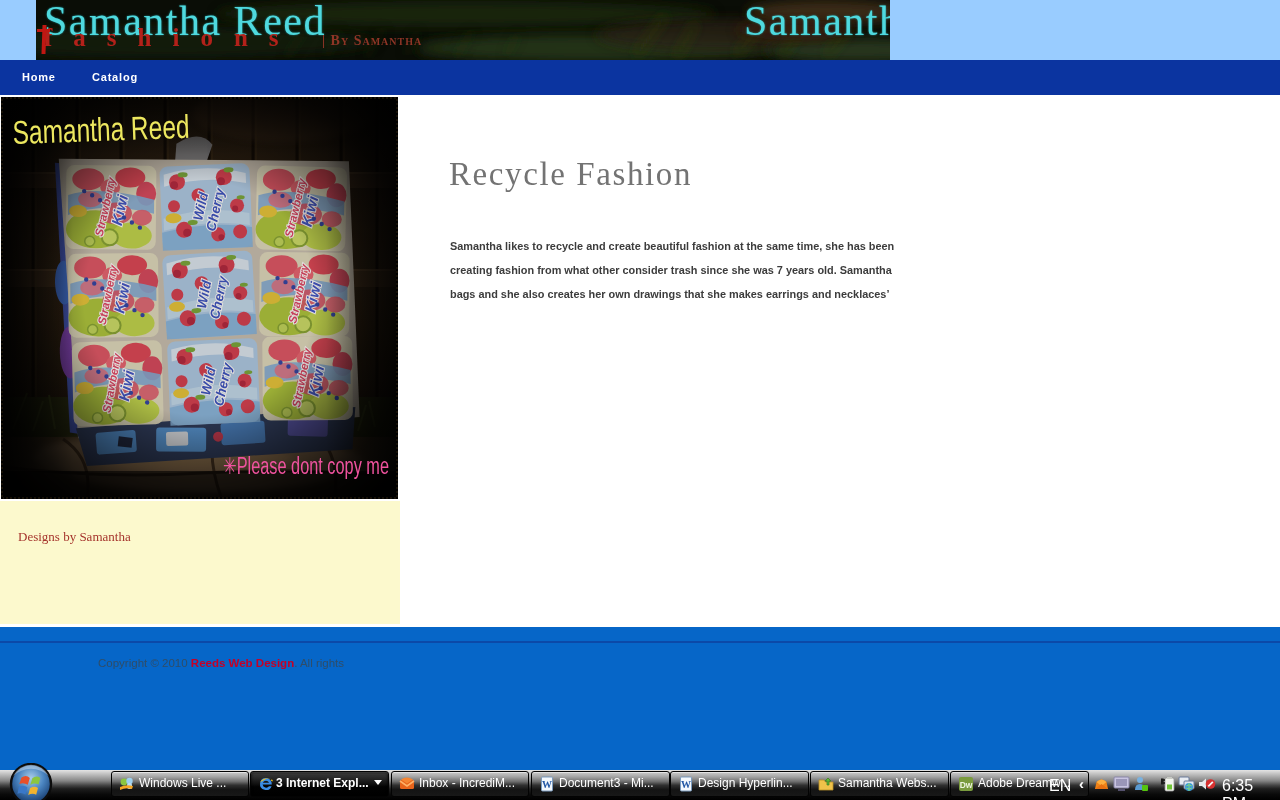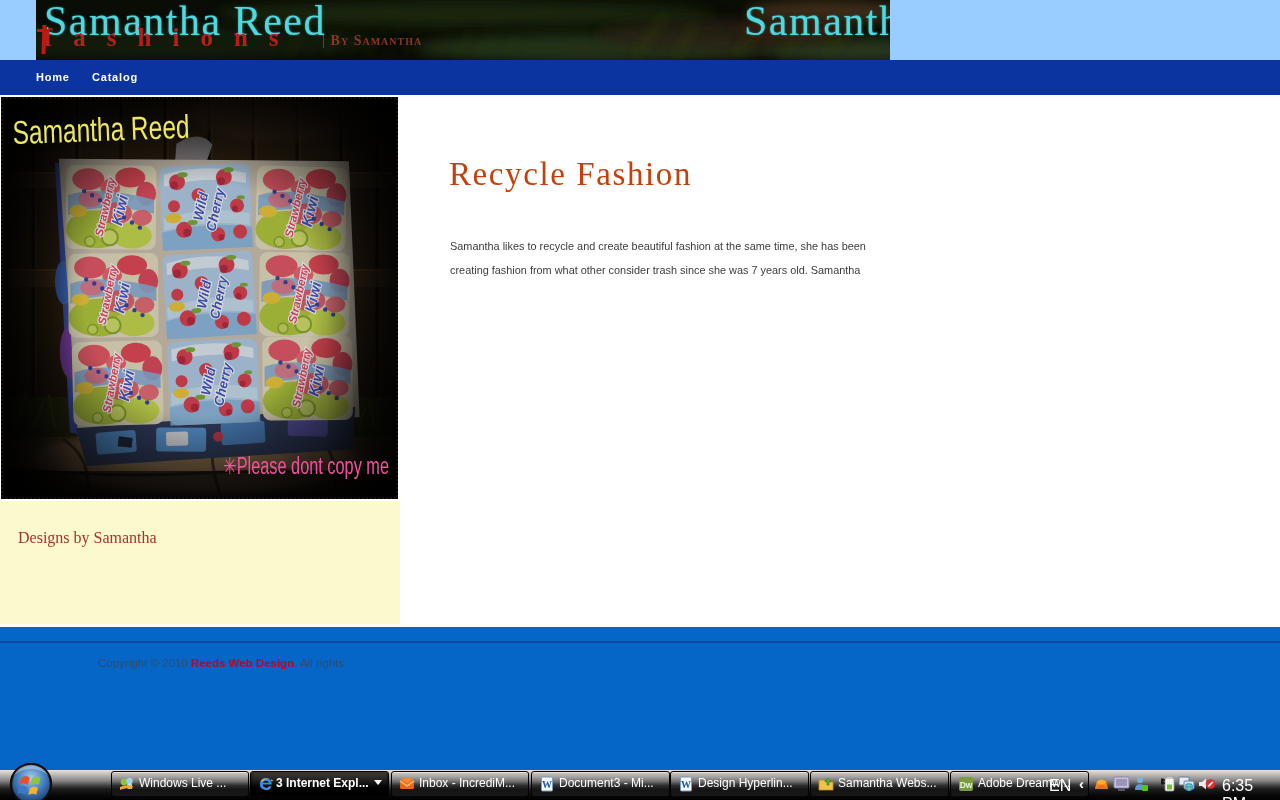--- a/index.html
+++ b/index.html
@@ -15,24 +15,24 @@
 #fash{position:absolute;left:8px;top:24px;font-family:"Liberation Serif",serif;font-weight:bold;font-size:25px;color:#b3211a;letter-spacing:21px;white-space:pre;}
 #bysam{position:absolute;left:286px;top:33px;font-family:Liberation Serif, serif;font-weight:bold;font-size:14px;color:#8e3526;font-variant:small-caps;letter-spacing:1px;}
 
 #nav{position:absolute;left:0;top:60px;width:1280px;height:35px;background:#0b34a0;}
 #nav span{position:absolute;top:11px;color:#fff;font-size:11px;font-weight:bold;letter-spacing:0.8px;}
 
 #photo{position:absolute;left:1px;top:97px;width:393px;height:398px;border:2px dotted #000;background:#171107;}
 #photo svg{position:absolute;left:0;top:0;}
 
 #ybox{position:absolute;left:0;top:501px;width:400px;height:123px;background:#fcf9cd;}
-#ybox .t{position:absolute;left:18px;top:28px;color:#a5342c;font-family:"Liberation Serif",serif;font-size:16px;}
-
-#heading{position:absolute;left:449px;top:156px;color:#c2410c;font-family:"Liberation Serif",serif;font-size:33px;letter-spacing:1.6px;}
-#para{position:absolute;left:450px;top:234px;color:#3c3c3c;font-size:10.9px;line-height:24px;}
+#ybox .t{position:absolute;left:18px;top:28px;color:#a5342c;font-family:"Liberation Serif",serif;font-size:13px;}
+
+#heading{position:absolute;left:449px;top:156px;color:#737373;font-family:"Liberation Serif",serif;font-size:33px;letter-spacing:1.6px;}
+#para{position:absolute;left:450px;top:234px;color:#3c3c3c;font-size:10.9px;line-height:24px;font-weight:bold;}
 #para div{white-space:pre;height:24px;}
 
 #footer{position:absolute;left:0;top:627px;width:1280px;height:141px;background:#0666c8;}
 #footer .line{position:absolute;left:0;top:14px;width:1280px;height:2px;background:#0b49a8;}
 #copy{position:absolute;left:98px;top:657px;font-size:11.5px;color:#2f4d68;text-align:right;}
 #copy b{color:#c40027;}
 
 #taskbar{position:absolute;left:0;top:768px;width:1280px;height:32px;background:linear-gradient(#0566c8 0%,#0566c8 5.5%,#e2e2e2 7%,#b2b2b2 24%,#868686 40%,#454545 54%,#1e1e1e 65%,#0a0a0a 82%,#000 100%);}
 .tbtn{position:absolute;top:3px;height:24px;width:135px;border-radius:3px;border:1px solid #030303;background:linear-gradient(#cccccc 0%,#a4a4a4 20%,#6e6e6e 40%,#303030 55%,#141414 74%,#181818 100%);box-shadow:inset 0 1px 0 rgba(255,255,255,.5);color:#fff;font-size:12px;margin-left:48px;}
 .tbtn .lab{position:absolute;left:27px;top:4px;white-space:nowrap;}
@@ -65,21 +65,21 @@
       </svg>
       <span class="cyt" id="logo1">Samantha Reed</span>
       <span class="cyt" id="logo2">Samantha Ree</span>
       <span id="fash">fashions</span>
         <span style="position:absolute;left:6px;top:25px;width:3.5px;height:29px;background:#c01712;transform:rotate(2deg);"></span>
         <span style="position:absolute;left:1px;top:29px;width:13px;height:3px;background:#c01712;"></span>
       <span id="bysam">| By Samantha</span>
     </div>
   </div>
   <div id="nav">
-      <span style="left:36px;text-align:center;">Home</span>
+      <span style="left:22px;text-align:center;">Home</span>
       <span style="left:92px;">Catalog</span>
     </div>
   <div id="photo">
   <svg width="393" height="398" viewBox="0 0 393 398">
     <defs>
       <radialGradient id="vig" cx="0.5" cy="0.5" r="0.7">
         <stop offset="0" stop-color="#000" stop-opacity="0"></stop>
         <stop offset="0.42" stop-color="#000" stop-opacity="0"></stop>
         <stop offset="0.6" stop-color="#000" stop-opacity="0.38"></stop>
         <stop offset="0.8" stop-color="#000" stop-opacity="0.78"></stop>
@@ -255,20 +255,21 @@
   </svg>
   </div>
   </div>
   <div id="ybox">
     <span class="t">Designs by Samantha</span>
   </div>
   <div id="heading">Recycle Fashion</div>
   <div id="para">
     <div>Samantha likes to recycle and create beautiful fashion at the same time, she has been</div>
     <div>creating fashion from what other consider trash since she was 7 years old. Samantha</div>
+    <div>bags and she also creates her own drawings that she makes earrings and necklaces’</div>
   </div>
   <div id="footer">
     <div class="line"></div>
   </div>
   <div id="copy">Copyright © 2010 <b>Reeds Web Design</b>. All rights</div>
   <div id="taskbar">
     <div class="tbtn" style="left:63px;width:136px;">
       <svg width="16" height="16" viewBox="0 0 16 16">
         <circle cx="5" cy="6" r="3.4" fill="#8cc63f"></circle>
         <circle cx="10.5" cy="5" r="3.2" fill="#9ed0ee"></circle>

